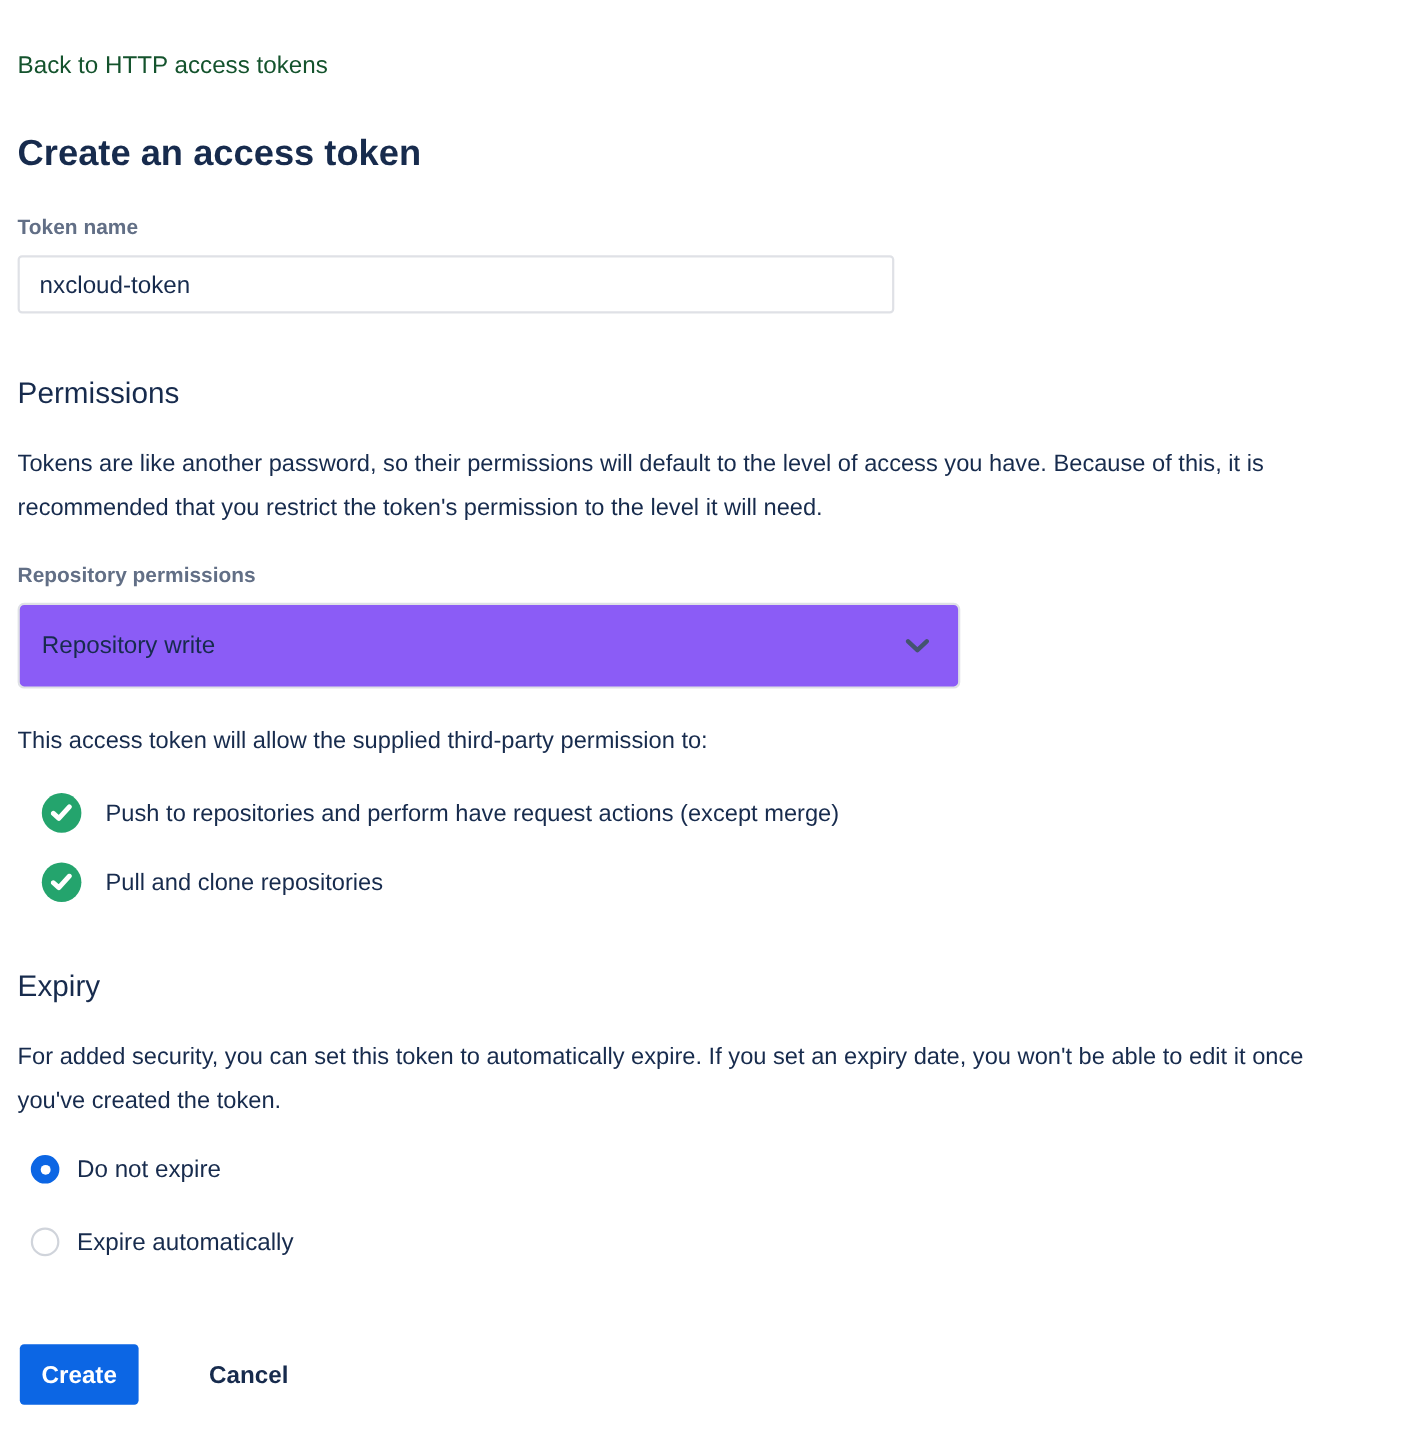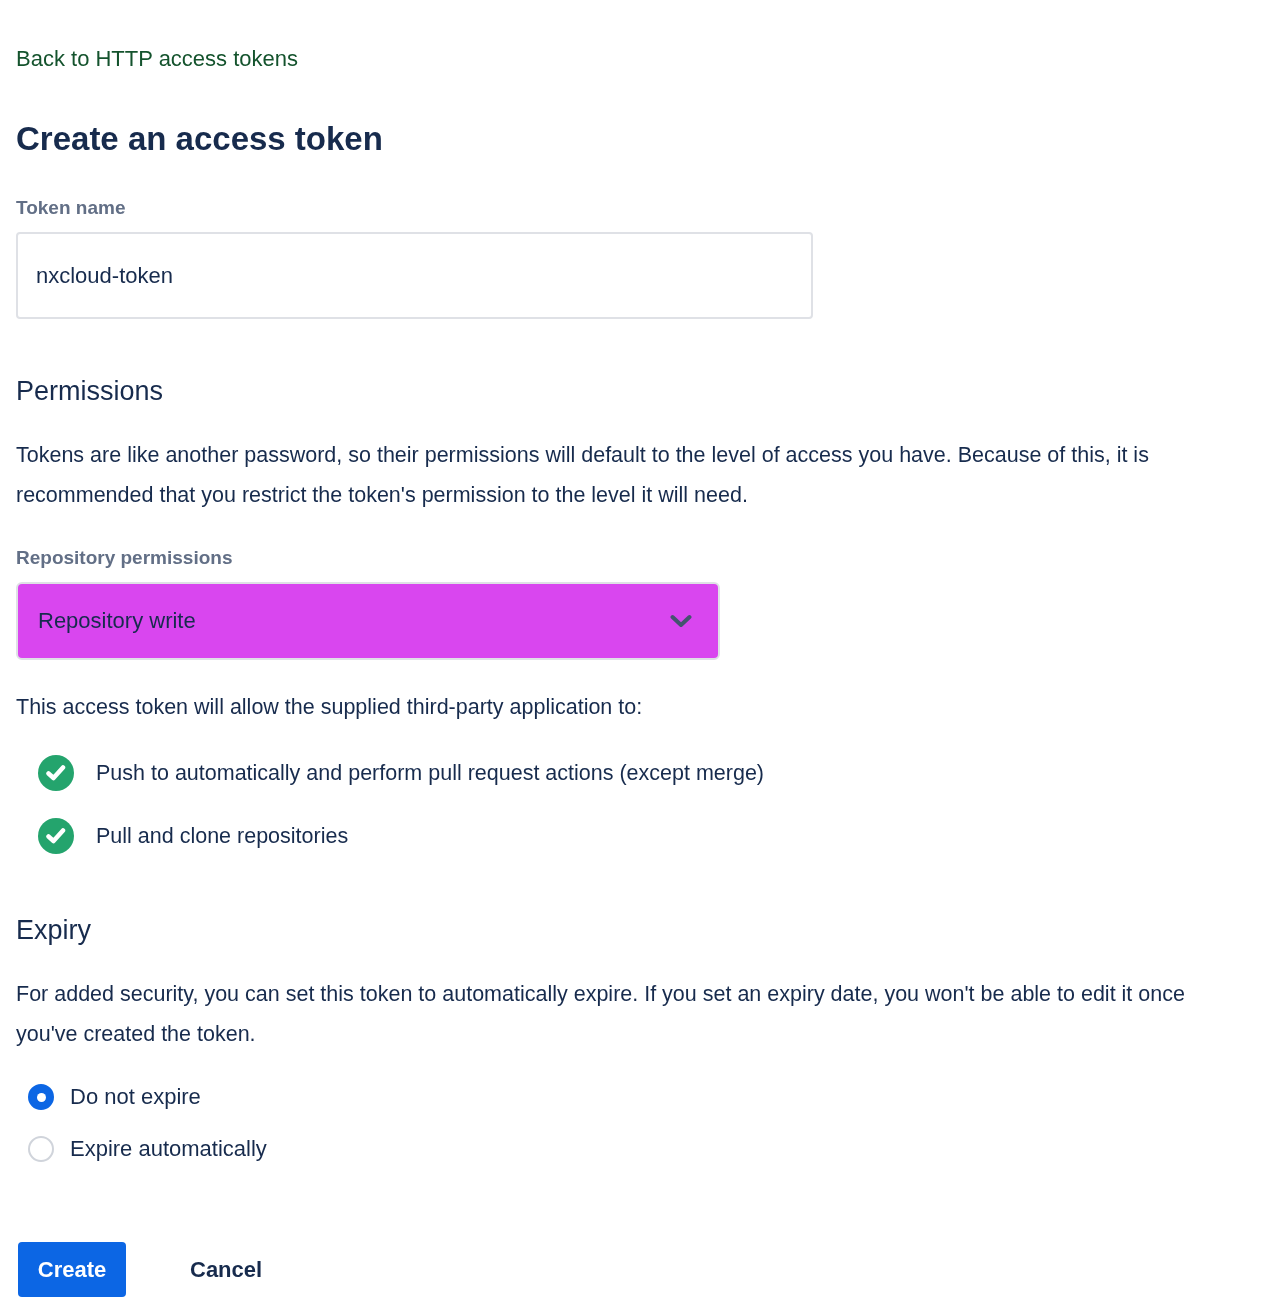--- a/index.html
+++ b/index.html
@@ -35,21 +35,21 @@
     display: block;
     margin-top: 38px;
     font-size: 19px;
     font-weight: 700;
     color: #626F86;
     line-height: 22px;
   }
   .text-input {
     margin-top: 13px;
     width: 797px;
-    height: 87px;
+    height: 53px;
     border: 2px solid #DFE1E6;
     border-radius: 4px;
     background: #ffffff;
     font-family: "Liberation Sans", sans-serif;
     font-size: 22px;
     color: #172B4D;
     padding: 0 18px;
     outline: none;
   }
   .section-heading {
@@ -61,25 +61,25 @@
   }
   .body-text {
     margin-top: 28px;
     font-size: 21.5px;
     line-height: 40px;
     color: #172B4D;
     max-width: 1210px;
   }
   .select-box {
     margin-top: 13px;
-    width: 704px;
+    width: 857px;
     height: 78px;
     border: 2px solid #DFE1E6;
     border-radius: 6px;
-    background: #d946ef;
+    background: #8b5cf6;
     display: flex;
     align-items: center;
     justify-content: space-between;
     padding: 0 26px 0 20px;
     cursor: pointer;
   }
   .select-value {
     font-size: 22px;
     color: #172B4D;
   }
@@ -115,21 +115,21 @@
     margin-left: 22px;
     font-size: 21.5px;
     color: #172B4D;
     line-height: 30px;
   }
   .expiry-heading { margin-top: 60px; }
   .radio-group { margin-top: 28px; padding-left: 12px; }
   .radio-row {
     display: flex;
     align-items: center;
-    margin-bottom: 22px;
+    margin-bottom: 36px;
     cursor: pointer;
   }
   .radio-row:last-child { margin-bottom: 12px; }
   .radio {
     width: 26px;
     height: 26px;
     border-radius: 50%;
     background: #ffffff;
     border: 2px solid #D0D4DB;
     position: relative;
@@ -204,30 +204,30 @@
 
   <div class="select-box">
     <span class="select-value">Repository write</span>
     <span class="chevron-icon">
       <svg width="22" height="14" viewBox="0 0 22 14" fill="none">
         <path d="M2.5 3 L11 11 L19.5 3" stroke="#44546F" stroke-width="4" stroke-linecap="round" stroke-linejoin="round"></path>
       </svg>
     </span>
   </div>
 
-  <p class="allow-intro">This access token will allow the supplied third-party application to:</p>
+  <p class="allow-intro">This access token will allow the supplied third-party permission to:</p>
 
   <ul class="cap-list">
     <li class="cap-item">
       <span class="check-circle">
         <svg width="20" height="16" viewBox="0 0 20 16" fill="none">
           <path d="M2.5 8.5 L7.5 13 L17 2.5" stroke="#ffffff" stroke-width="4.5" stroke-linecap="round" stroke-linejoin="round"></path>
         </svg>
       </span>
-      <span class="cap-text">Push to automatically and perform pull request actions (except merge)</span>
+      <span class="cap-text">Push to repositories and perform have request actions (except merge)</span>
     </li>
     <li class="cap-item">
       <span class="check-circle">
         <svg width="20" height="16" viewBox="0 0 20 16" fill="none">
           <path d="M2.5 8.5 L7.5 13 L17 2.5" stroke="#ffffff" stroke-width="4.5" stroke-linecap="round" stroke-linejoin="round"></path>
         </svg>
       </span>
       <span class="cap-text">Pull and clone repositories</span>
     </li>
   </ul>

